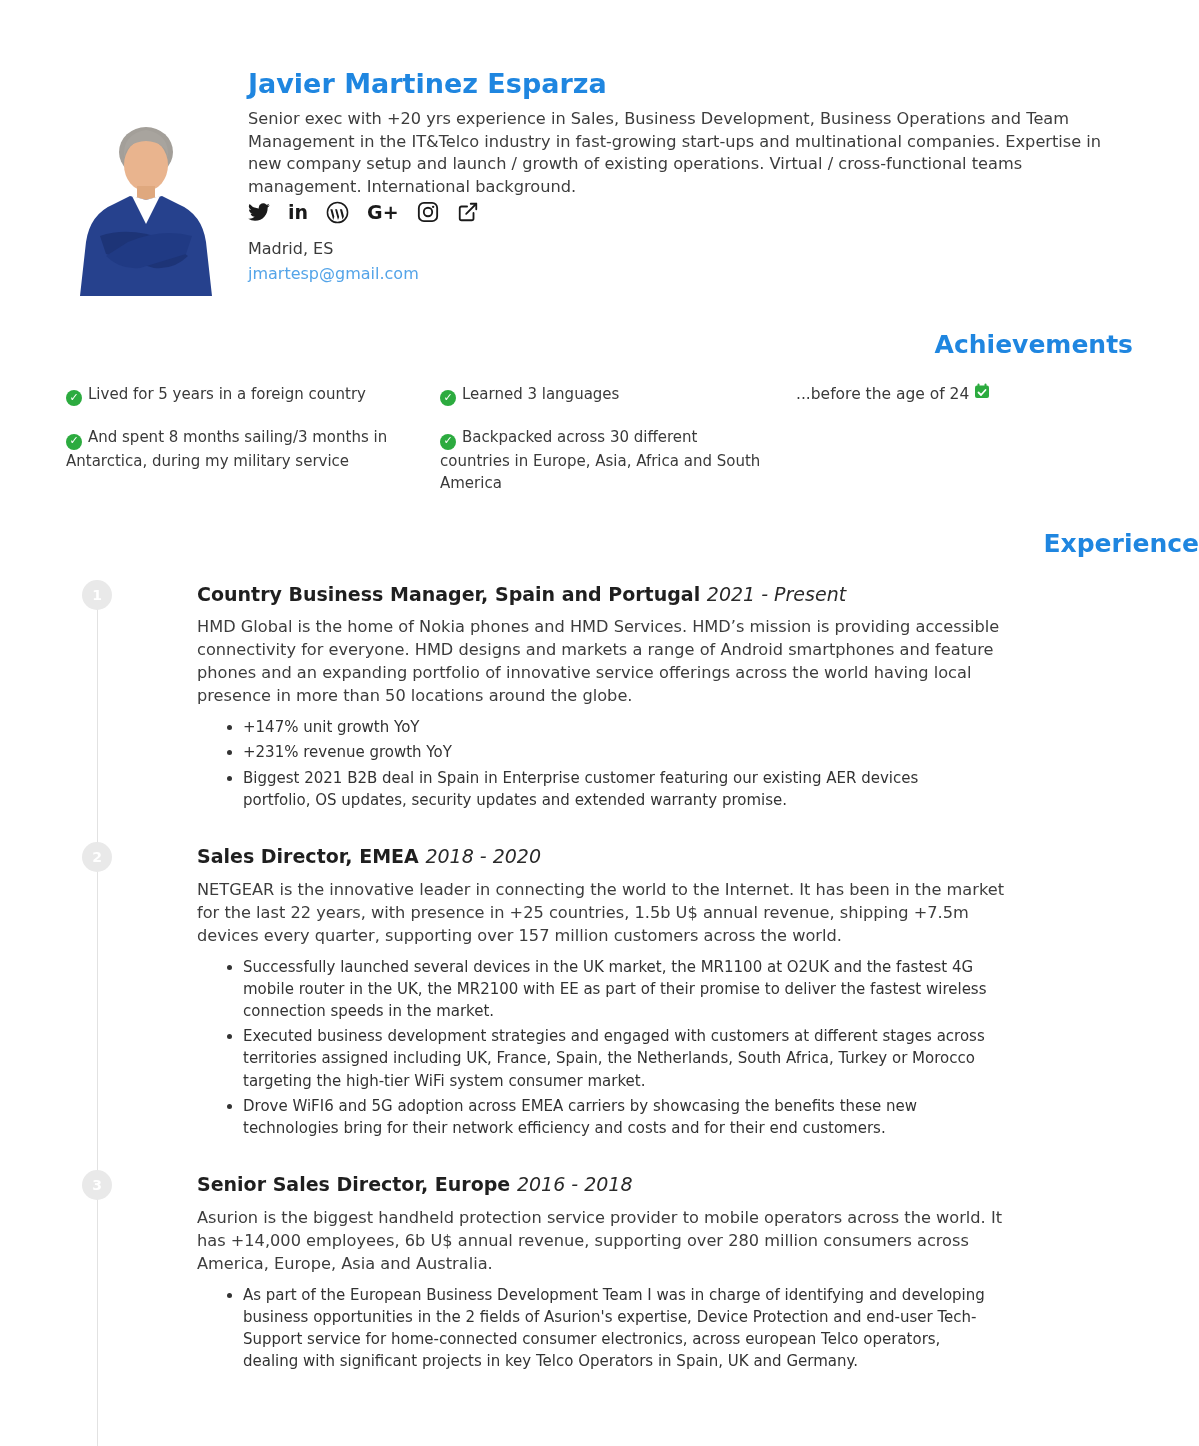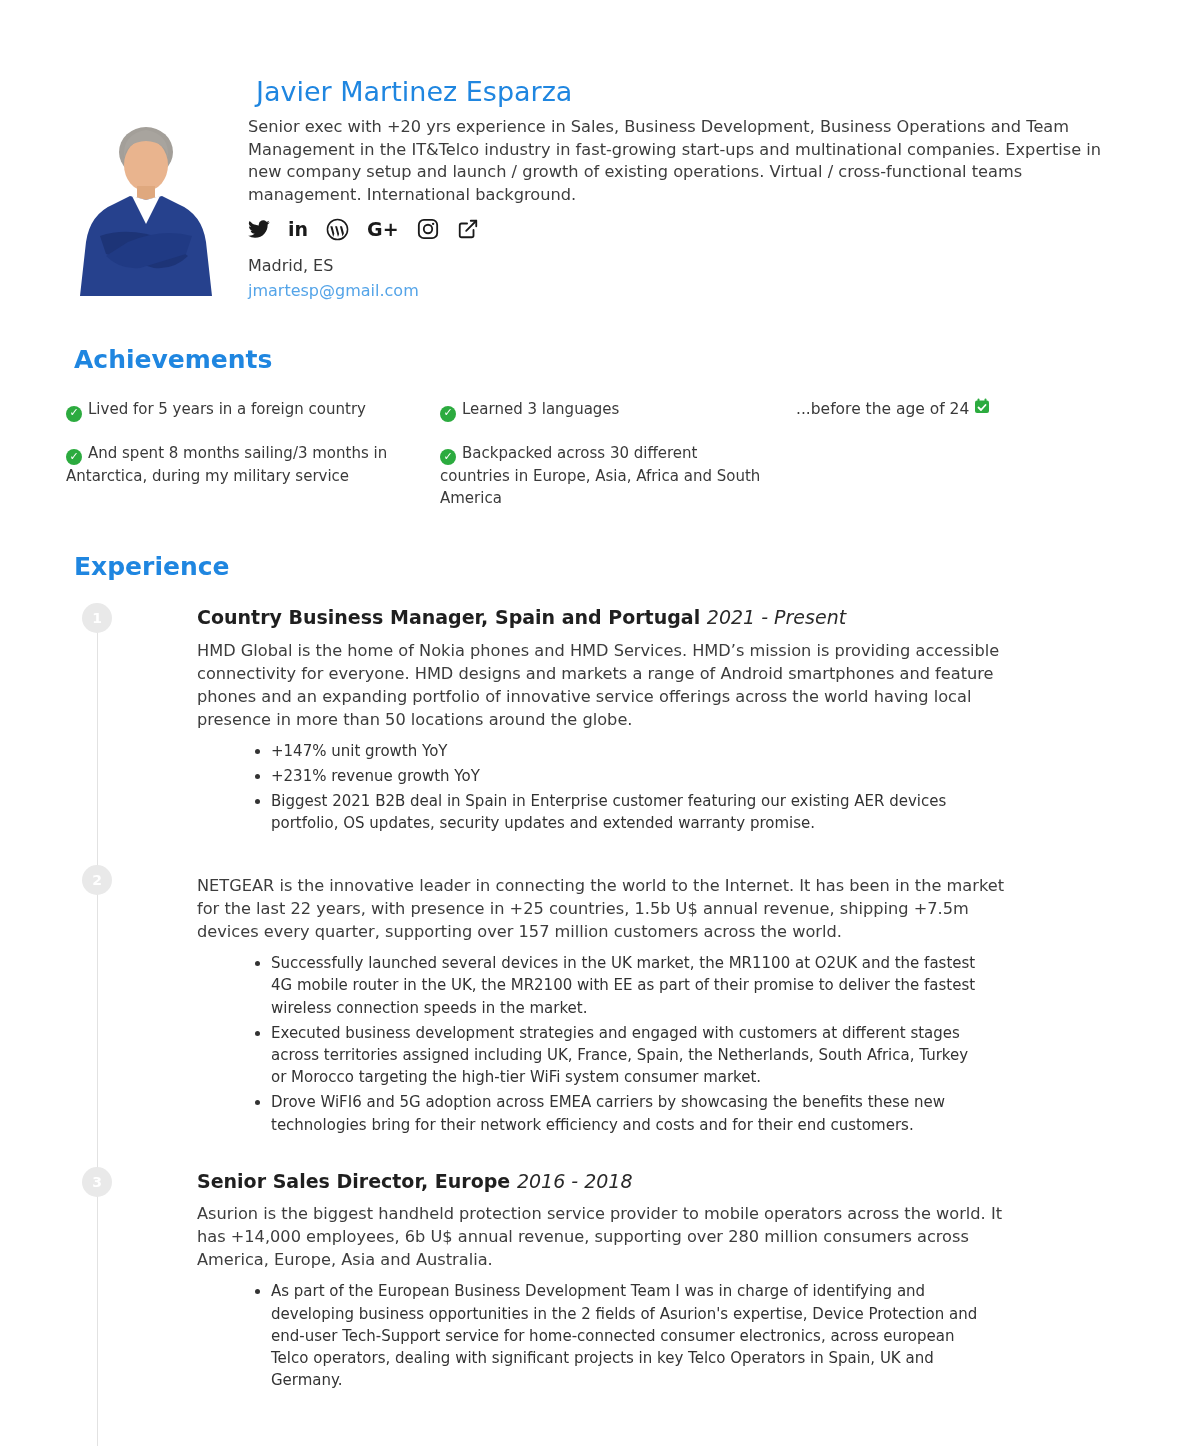--- a/index.html
+++ b/index.html
@@ -15,30 +15,30 @@
   html,body{margin:0;padding:0;}
   body{
     width:1199px;height:1446px;background:#ffffff;color:var(--body);
     font-family:"DejaVu Sans","Liberation Sans",sans-serif;
     overflow:hidden;position:relative;
   }
   
   .header{display:flex;padding:68px 60px 0 70px;}
   .photo{width:152px;height:188px;margin-top:40px;flex:none;}
   .header-right{margin-left:26px;padding-top:0;}
-  .name{margin:8px;font-size:27px;line-height:1.15;font-weight:400;color:var(--accent);}
+  .name{margin:0;font-size:27px;line-height:1.15;font-weight:700;color:var(--accent);}
   .summary{width:880px;margin-top:9px;font-size:16.2px;line-height:1.4;color:var(--body);}
-  .social{display:flex;align-items:center;gap:18px;margin-top:11px;color:#1a1a1a;}
+  .social{display:flex;align-items:center;gap:18px;margin-top:2px;color:#1a1a1a;}
   .social .txt-icon{font-weight:800;font-size:19px;color:#1a1a1a;line-height:1;}
   .social svg{display:block;}
   .contact{margin-top:13px;font-size:16px;color:#3a3a3a;}
   .contact-row{display:flex;align-items:center;gap:7px;line-height:1.55;}
   .email{color:var(--link);line-height:1.55;cursor:pointer;}
   
-  .section-title{margin:8px;font-size:25px;font-weight:700;color:var(--accent);}
+  .section-title{margin:0;font-size:25px;font-weight:700;color:var(--accent);text-align:right;}
   .achievements{padding:34px 66px 0 66px;}
   .ach-grid{margin-top:24px;display:grid;grid-template-columns:348px 330px 1fr;column-gap:26px;row-gap:20px;
             font-size:15px;line-height:1.5;color:#3a3a3a;}
   .ach-item{display:block;}
   .check{display:inline-flex;width:16px;height:16px;border-radius:50%;background:var(--green);
          color:#fff;font-size:11px;font-weight:700;align-items:center;justify-content:center;
          vertical-align:-2px;margin-right:6px;}
   .ach-note{grid-column:3;grid-row:1;justify-self:start;font-size:15.5px;color:#3a3a3a;
             display:flex;align-items:flex-end;gap:5px;margin-top:-6px;}
   
@@ -46,21 +46,21 @@
   .exp-body{position:relative;margin-top:22px;}
   .exp-line{position:absolute;left:31px;top:16px;height:1600px;width:1px;background:var(--line);}
   .exp-entry{display:grid;grid-template-columns:91px 815px 1fr;margin-bottom:28px;position:relative;gap:40px;}
   .exp-num{width:30px;height:30px;margin-left:16px;border-radius:50%;background:var(--circle);
            color:#fff;font-size:14px;font-weight:700;display:flex;align-items:center;justify-content:center;
            position:relative;z-index:1;}
   .exp-title{margin:2px 0 0;font-size:19px;font-weight:700;color:var(--title);line-height:1.3;}
   .exp-dates{font-weight:400;font-style:italic;color:#2a2a2a;}
   .exp-desc{margin:9px 0 0;font-size:16.2px;line-height:1.42;color:var(--body);}
   .exp-bullets{margin:9px 0 0 18px;padding-left:28px;font-size:15px;line-height:1.48;color:#333;width:772px;}
-  .exp-bullets li{margin-bottom:3px;margin-left:28px;}
+  .exp-bullets li{margin-bottom:3px;}
   .exp-logo{padding-left:150px;padding-top:18px;white-space:nowrap;}
   .logo-hmd{font-size:23px;font-weight:700;color:#1c1c38;letter-spacing:0.3px;}
   .logo-netgear{font-size:15px;font-weight:800;color:#151515;letter-spacing:1.6px;}
   .logo-asurion{display:flex;align-items:center;gap:2px;font-size:16px;font-weight:700;color:#2b5ea7;}
 </style>
 </head>
 <body>
 
 <div class="header">
   <div class="photo">
@@ -163,20 +163,21 @@
       <div class="exp-logo">
         <span class="logo-hmd">hmd.</span>
       </div>
     </div>
 
     <div class="exp-entry">
       <div>
         <div class="exp-num">2</div>
       </div>
       <div>
+        <h3 class="exp-title"><span>Sales Director, EMEA</span> <span class="exp-dates">2018 - 2020</span></h3>
         <p class="exp-desc">NETGEAR is the innovative leader in connecting the world to the Internet. It has been in the market for the last 22 years, with presence in +25 countries, 1.5b U$ annual revenue, shipping +7.5m devices every quarter, supporting over 157 million customers across the world.</p>
         <ul class="exp-bullets">
           <li>Successfully launched several devices in the UK market, the MR1100 at O2UK and the fastest 4G mobile router in the UK, the MR2100 with EE as part of their promise to deliver the fastest wireless connection speeds in the market.</li>
           <li>Executed business development strategies and engaged with customers at different stages across territories assigned including UK, France, Spain, the Netherlands, South Africa, Turkey or Morocco targeting the high-tier WiFi system consumer market.</li>
           <li>Drove WiFI6 and 5G adoption across EMEA carriers by showcasing the benefits these new technologies bring for their network efficiency and costs and for their end customers.</li>
         </ul>
       </div>
       <div class="exp-logo">
         <span class="logo-netgear"><span>NETGEAR</span></span>
       </div>

